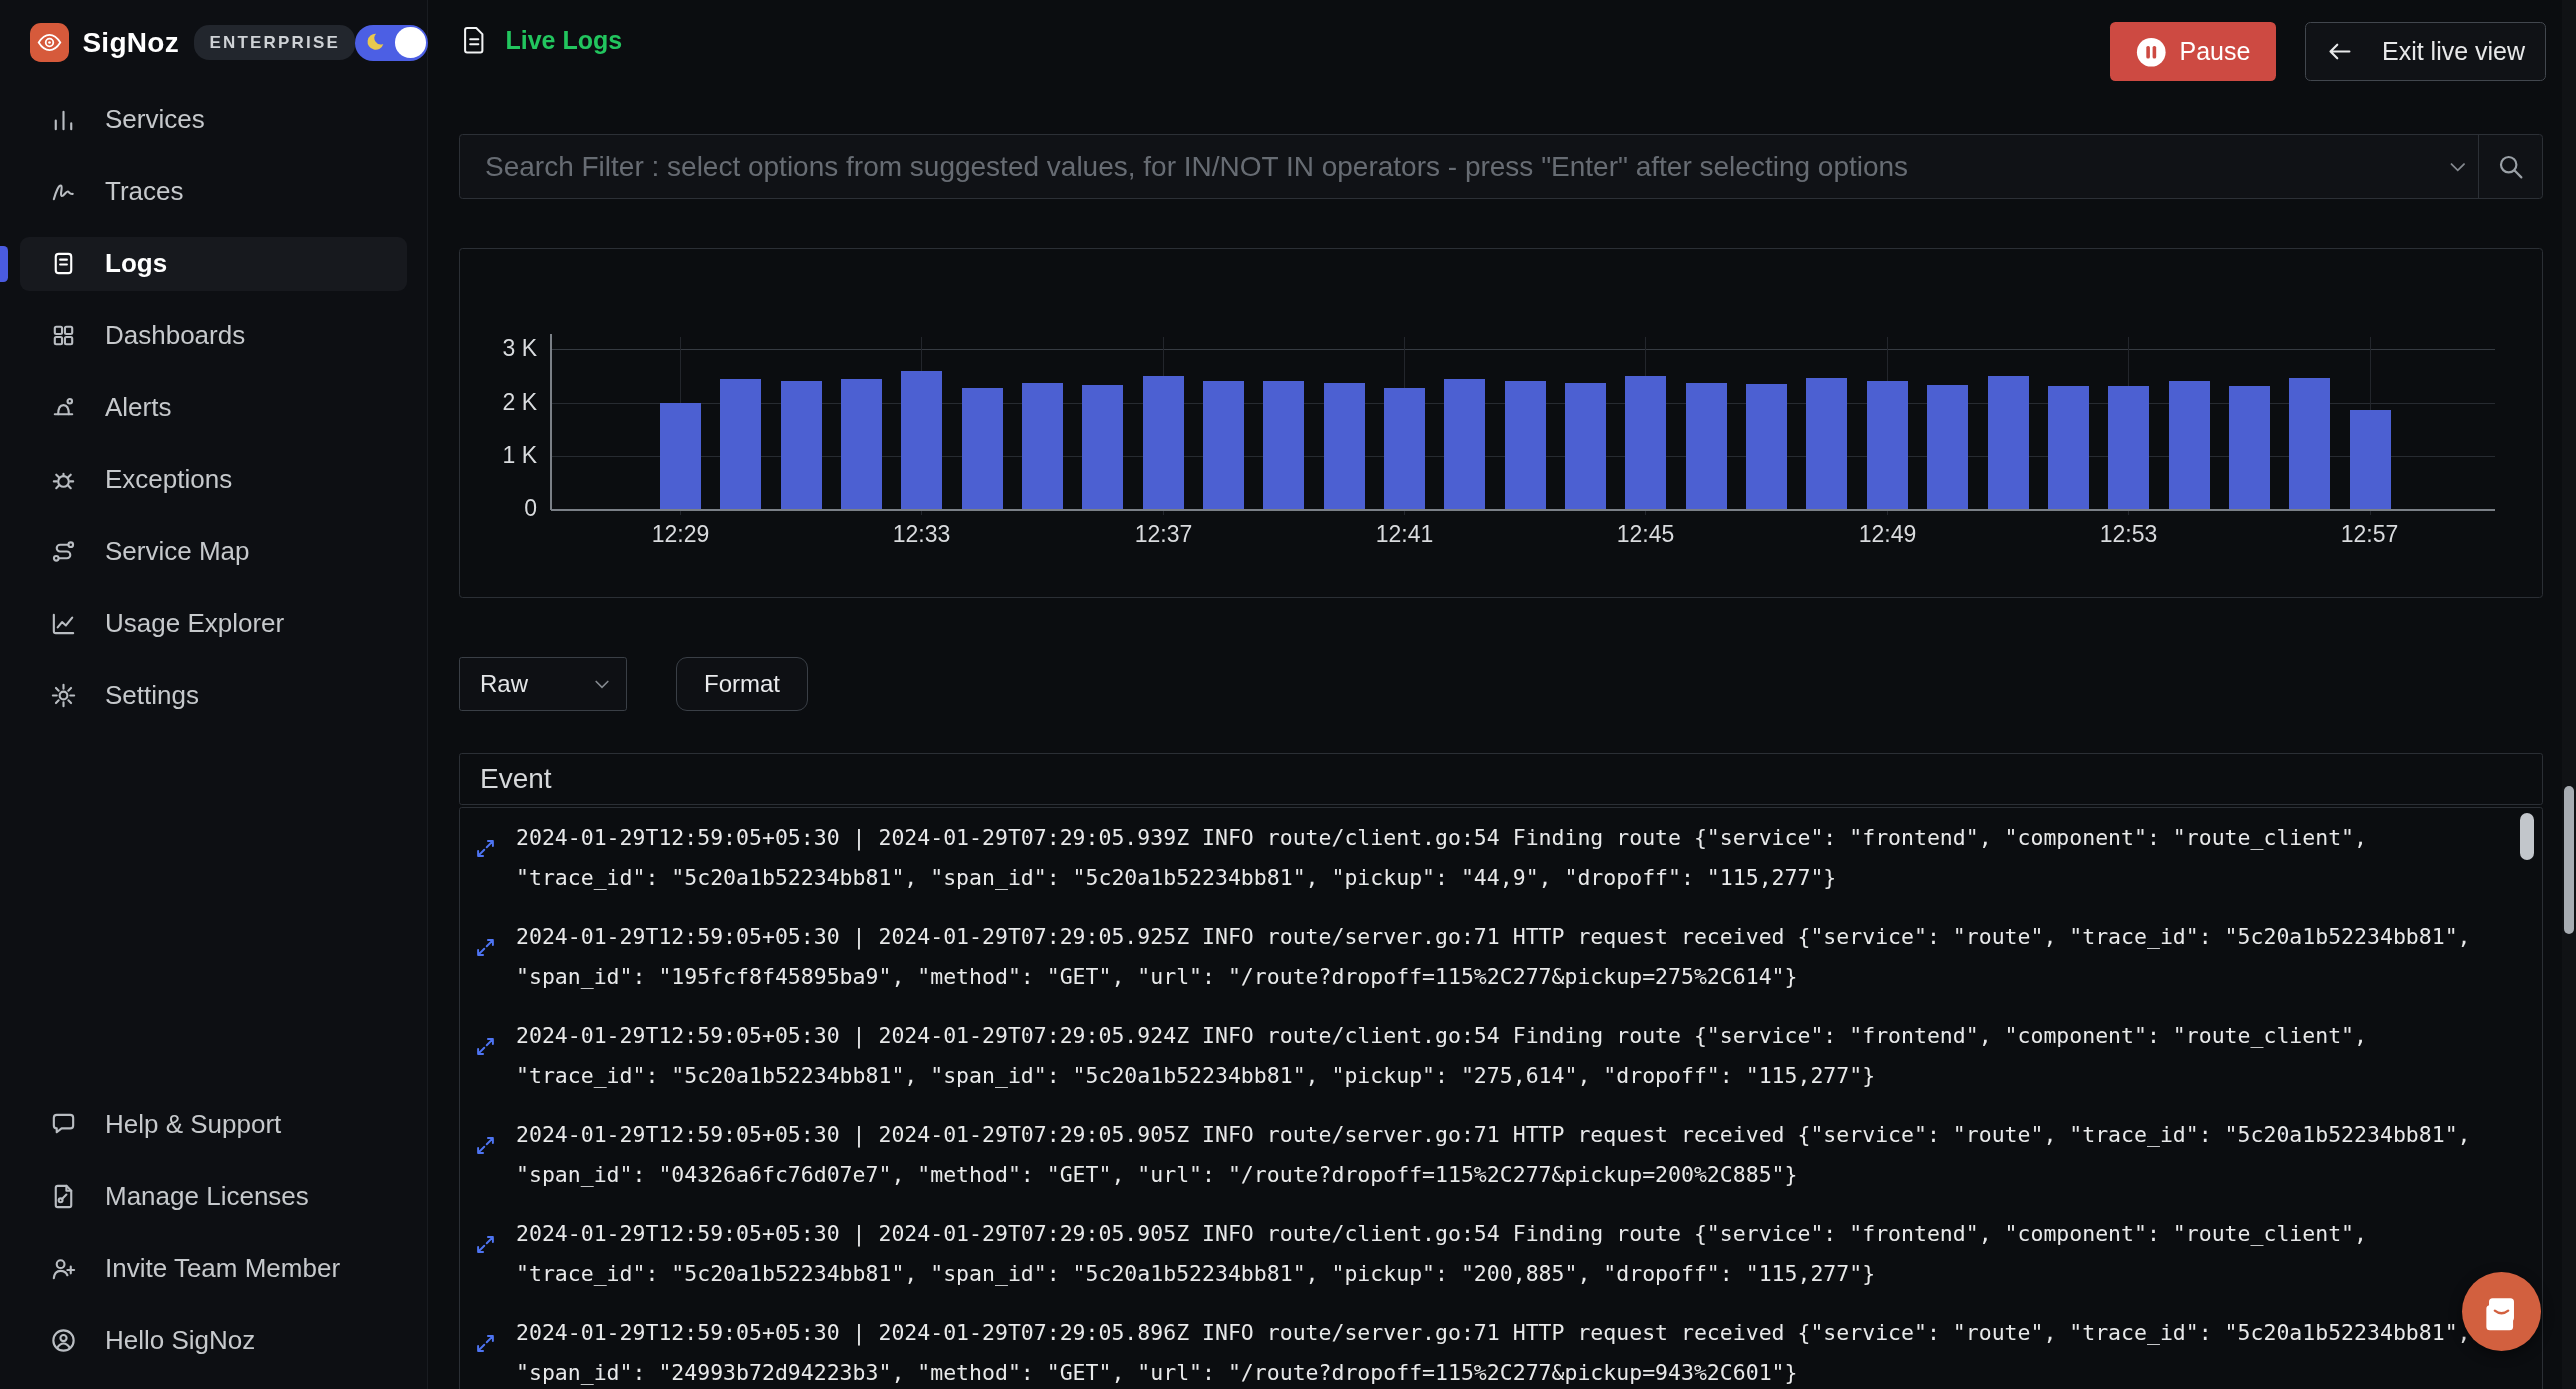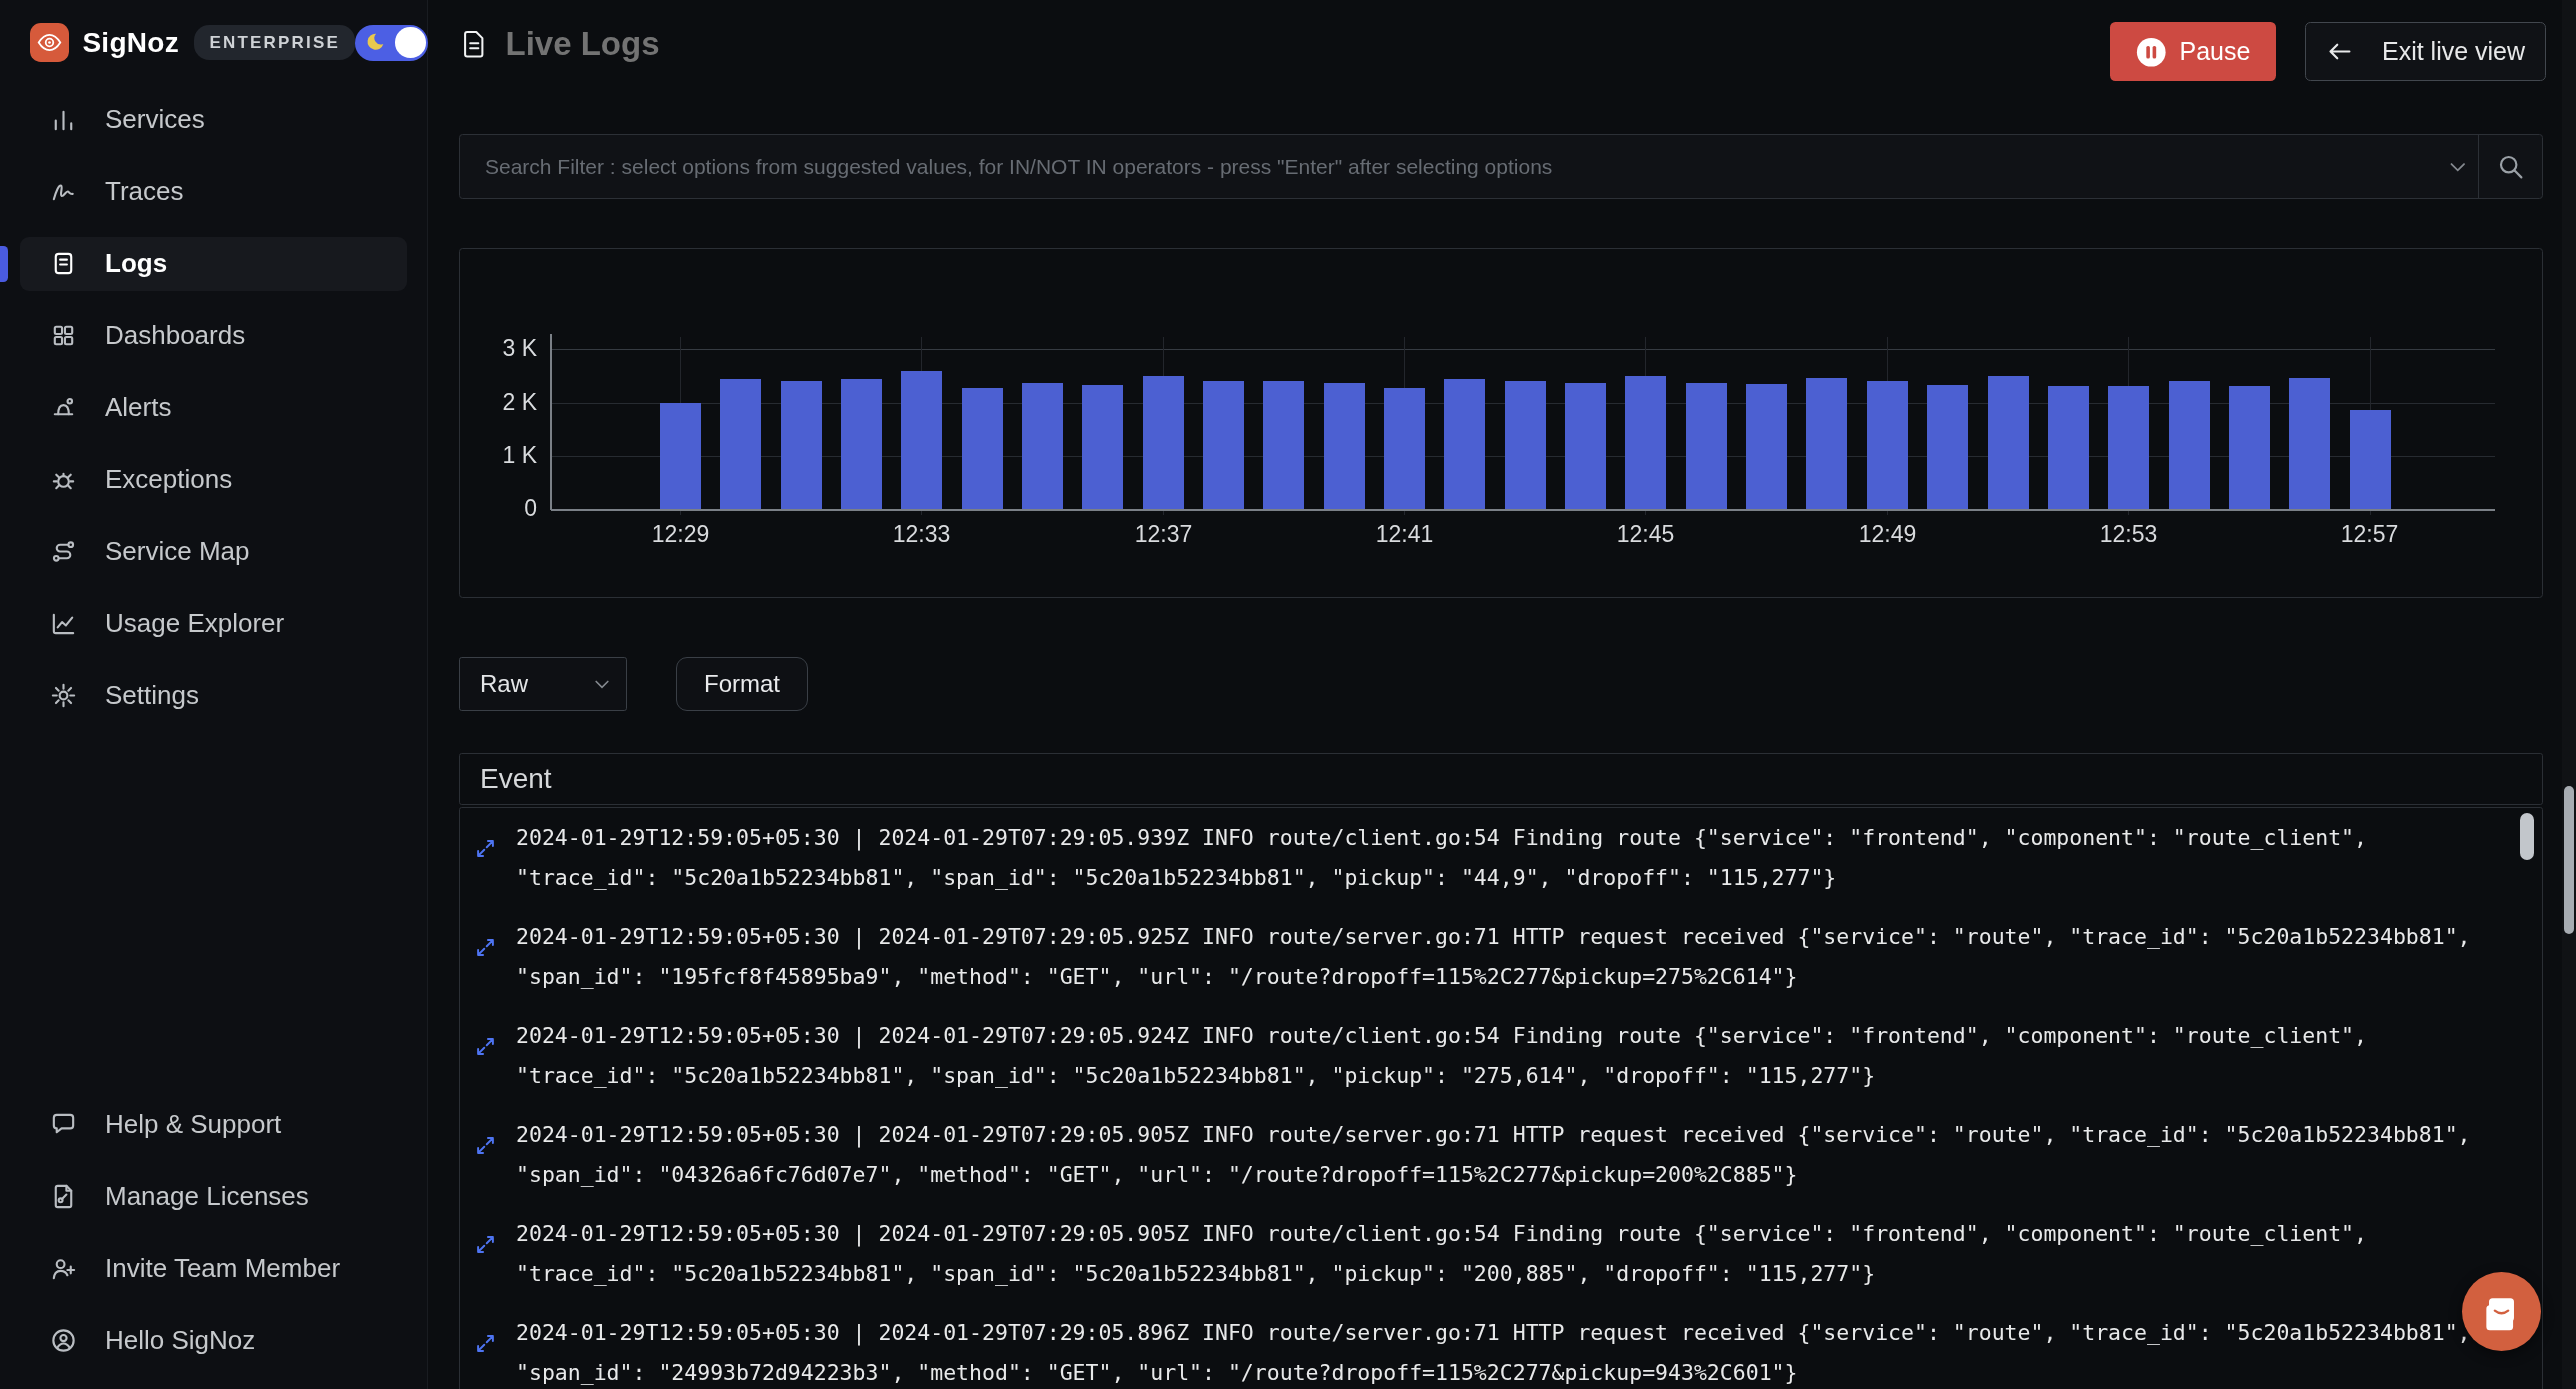--- a/index.html
+++ b/index.html
@@ -23,26 +23,26 @@
   .nav-item>*{position:relative;z-index:1}
   .nav-icon{width:29px;height:29px;margin-right:27px;color:#b9bdc2;flex:0 0 auto}
   .nav-item.active::after{content:"";position:absolute;left:20px;right:20px;top:9px;bottom:9px;background:#17191e;border-radius:9px;z-index:0}
   .nav-item.active::before{content:"";position:absolute;left:0;top:18px;width:8px;height:36px;background:#4a5be0;border-radius:0 4.5px 4.5px 0;z-index:2}
   .nav-item.active .nav-label{color:#fff;font-weight:700}
   .nav-item.active .nav-icon{color:#fff}
   .nav-footer{position:absolute;left:0;bottom:12.5px;width:100%}
   
   .main{position:absolute;left:428px;top:0;right:0;bottom:0;z-index:1}
   .page-title{position:absolute;left:31px;top:25px;display:flex;align-items:center;gap:16px}
-  .page-title .title-text{font-size:33px;font-weight:700;color:#737373}
+  .page-title .title-text{font-size:25px;font-weight:700;color:#22c55e}
   .pause-btn{position:absolute;left:1682px;top:22.4px;width:166px;height:59px;background:#cd4a42;border-radius:5.4px;display:flex;align-items:center;justify-content:center;gap:13.4px;font-size:25px;color:#fff;cursor:pointer}
   .exit-btn{position:absolute;left:1877px;top:22.4px;width:241px;height:59px;background:#101216;border:1.8px solid #42474e;border-radius:5.4px;box-sizing:border-box;display:flex;align-items:center;justify-content:center;gap:29px;font-size:25px;color:#e8e9ea;cursor:pointer}
   
   .search-bar{position:absolute;left:31px;top:134px;width:2084px;height:65px;background:#101216;border:1.3px solid #2c3036;border-radius:3.6px;box-sizing:border-box;display:flex;align-items:center}
-  .search-input{flex:1;height:100%;background:transparent;border:none;outline:none;font-size:21px;color:#0ea5e9;padding:0 0 0 25px;font-family:"Liberation Sans",sans-serif}
+  .search-input{flex:1;height:100%;background:transparent;border:none;outline:none;font-size:28px;color:#0ea5e9;padding:0 0 0 25px;font-family:"Liberation Sans",sans-serif}
   .search-input::placeholder{color:#676c73}
   .search-caret{width:39px;display:flex;justify-content:center;color:#84898f}
   .search-divider{width:1.3px;height:100%;background:#2c3036}
   .search-icon-zone{width:63px;height:100%;display:flex;align-items:center;justify-content:center;cursor:pointer;color:#9aa0a6}
   
   .chart-panel{position:absolute;left:31px;top:248px;width:2084px;height:350px;border:1.3px solid #2b2f35;border-radius:3.6px;box-sizing:border-box}
   .plot{position:absolute;inset:0}
   .gridline-h{position:absolute;height:1.3px;background:#272b31}
   .gridline-h.top{background:#363b42}
   .gridline-v{position:absolute;width:1.3px;background:#23262c}

